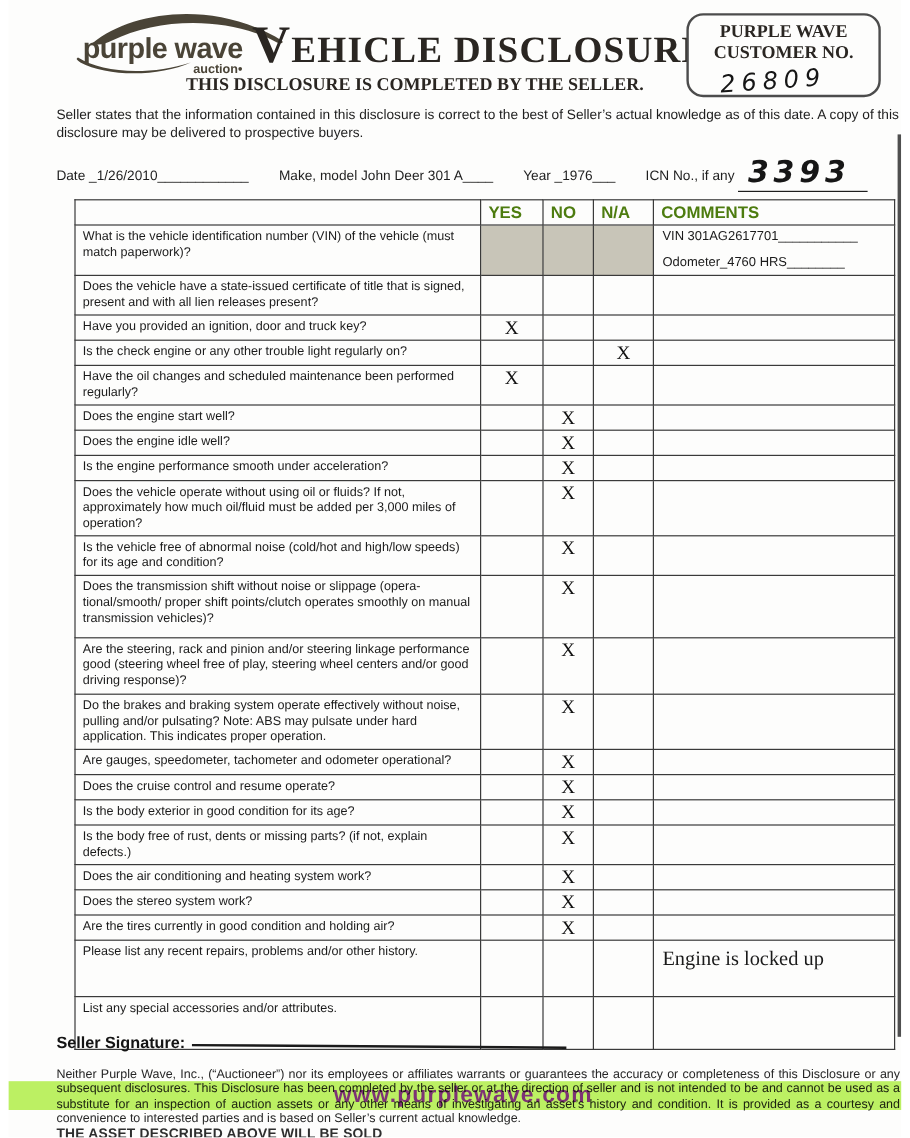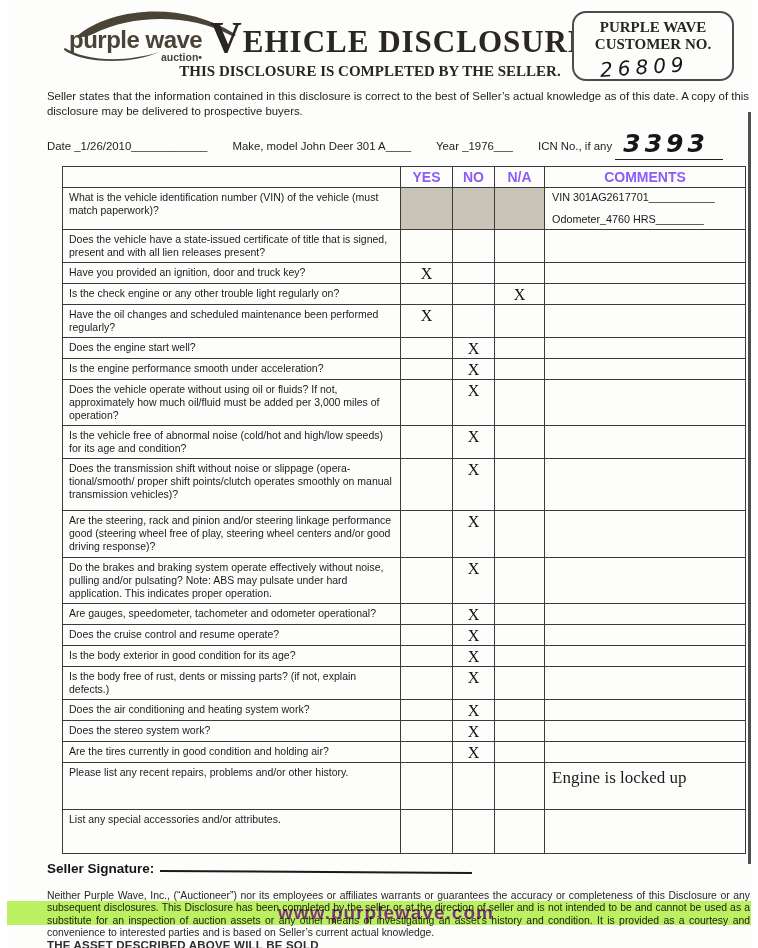--- a/index.html
+++ b/index.html
@@ -10,21 +10,21 @@
     background: #fdfdfc; overflow: hidden; margin: 0 auto;
   }
 
   
   .logo { position: absolute; left: 56px; top: 6px; width: 178px; height: 64px; }
   .title-block { position: absolute; left: 203px; top: 16px; white-space: nowrap; }
   .title { font-family: "Liberation Serif", serif; font-weight: bold; color: #2a2622; letter-spacing: 1px; }
   .title .big-v { font-size: 44px; line-height: 1; }
   .title .rest { font-size: 31px; }
   .subtitle {
-    position: absolute; left: 148px; top: 63px; width: 430px; text-align: center;
+    position: absolute; left: 148px; top: 63px; width: 430px; text-align: left;
     font-family: "Liberation Serif", serif; font-weight: bold; font-size: 15px; color: #2a2622;
   }
   .customer-box {
     position: absolute; right: 17px; top: 11px; width: 162px; height: 70px;
     border: 2px solid #4c4c4c; border-radius: 14px; padding: 6px 4px 2px 4px; text-align: center;
     background: #fdfdfc;
   }
   .customer-box .cb-line { font-family: "Liberation Serif", serif; font-weight: bold; font-size: 15px; color: #2a2622; line-height: 1.15; }
   .handwriting {
     font-family: "DejaVu Sans", sans-serif; font-style: italic; color: #161616;
@@ -48,21 +48,21 @@
 
   
   table.disclosure {
     position: absolute; left: 55px; top: 166px; width: 683px;
     border-collapse: collapse; table-layout: fixed;
   }
   .col-q { width: 338px; } .col-yes { width: 52px; } .col-no { width: 42px; }
   .col-na { width: 50px; } .col-com { width: 201px; }
   table.disclosure th, table.disclosure td { border: 1.4px solid #3a3a3a; vertical-align: top; }
   table.disclosure th {
-    font-size: 14px; text-align: center; padding: 2px 6px; color: #8b5cf6; height: 20px;
+    font-size: 14px; text-align: left; padding: 2px 6px; color: #4d7c0f; height: 20px;
   }
   td.q { font-size: 10.5px; line-height: 1.24; padding: 3px 6px; color: #1b1b1b; }
   td.mark { text-align: center; font-family: "Liberation Serif", serif; font-size: 16px; color: #111; padding-top: 2px; }
   td.mark.shaded { background: #c8c5b8; }
   td.comments { font-size: 10.8px; padding: 3px 7px; color: #1b1b1b; }
   td.comments div + div { margin-top: 10px; }
   td.comments.serif-comment { font-family: "Liberation Serif", serif; font-size: 17px; padding-top: 5px; }
 
   
   .signature { position: absolute; left: 40px; top: 861px; font-size: 13.5px; font-weight: bold; color: #141414; }
@@ -175,20 +175,27 @@
           <td class="comments"></td>
         </tr>
         <tr>
           <td class="q">Does the engine start well?</td>
           <td class="mark"></td>
           <td class="mark">X</td>
           <td class="mark"></td>
           <td class="comments"></td>
         </tr>
         <tr>
+          <td class="q">Does the engine idle well?</td>
+          <td class="mark"></td>
+          <td class="mark">X</td>
+          <td class="mark"></td>
+          <td class="comments"></td>
+        </tr>
+        <tr>
           <td class="q">Is the engine performance smooth under acceleration?</td>
           <td class="mark"></td>
           <td class="mark">X</td>
           <td class="mark"></td>
           <td class="comments"></td>
         </tr>
         <tr>
           <td class="q">Does the vehicle operate without using oil or fluids?  If not, approximately how much oil/fluid must be added per 3,000 miles of operation?</td>
           <td class="mark"></td>
           <td class="mark">X</td>

